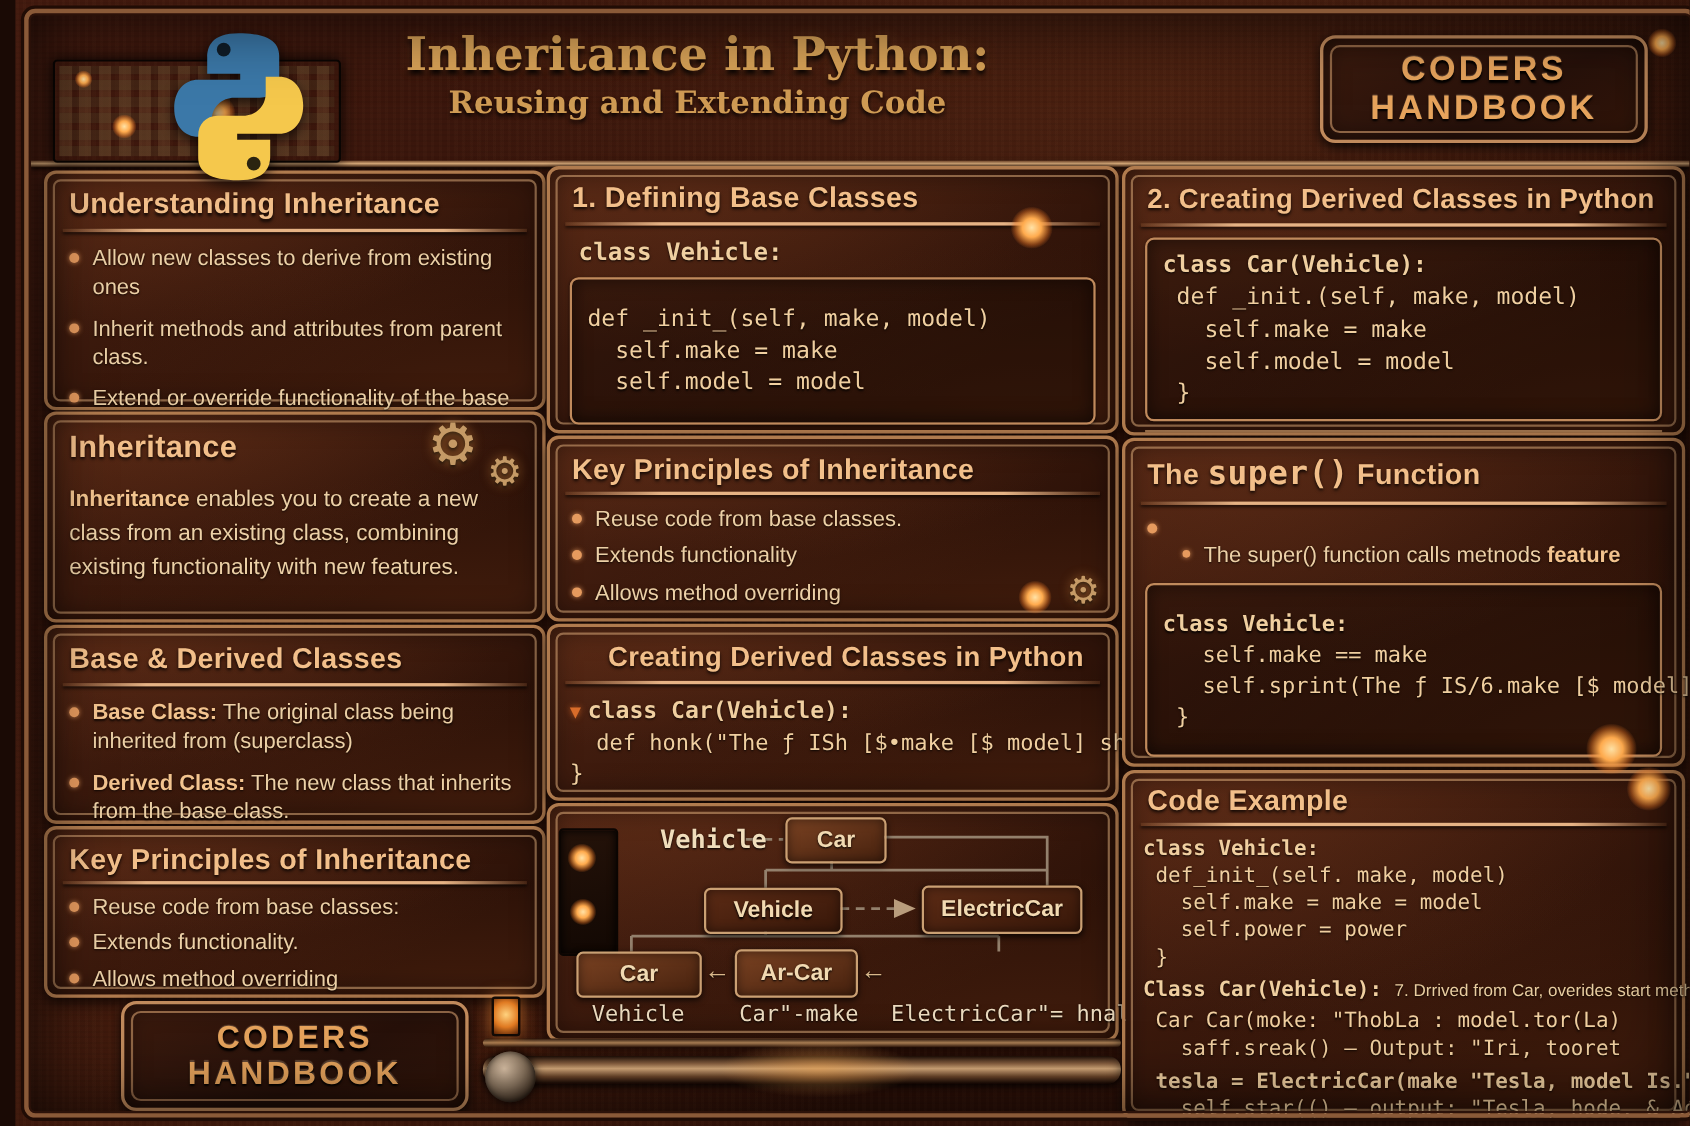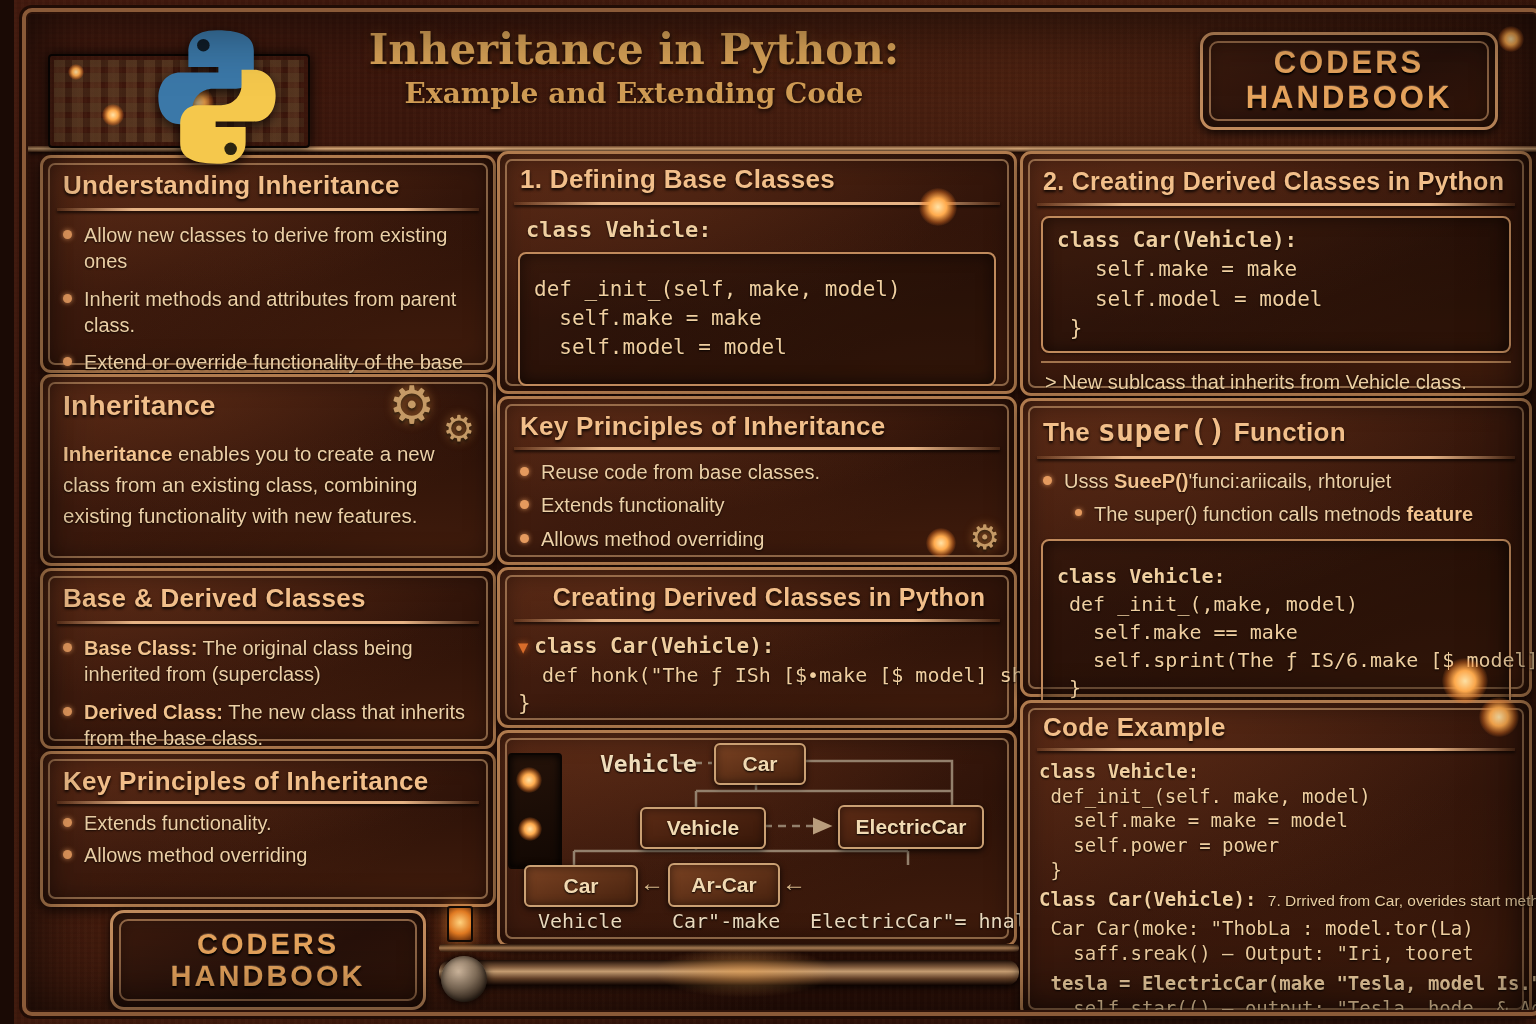--- a/index.html
+++ b/index.html
@@ -125,21 +125,21 @@
 
   <svg style="position:absolute;left:128px;top:22px;z-index:5;filter:drop-shadow(0 4px 6px rgba(0,0,0,.7));" width="150" height="150" viewBox="0 0 110 110">
     <path fill="#3b78a8" d="M55 6 C37 6 34 15 34 22 v11 h22 v4 H28 c-9 0-16 7-16 19 0 12 7 19 16 19 h9 v-11 c0-9 7-15 15-15 h17 c8 0 13-6 13-13 V21 c0-9-7-15-27-15 z"></path>
     <circle cx="45" cy="17" r="4.6" fill="#101d28"></circle>
     <path fill="#f5c84c" d="M55 104 c18 0 21-9 21-16 v-11 H54 v-4 h28 c9 0 16-7 16-19 0-12-7-19-16-19 h-9 v11 c0 9-7 15-15 15 H41 c-8 0-13 6-13 13 v15 c0 9 7 15 27 15 z"></path>
     <circle cx="65" cy="93" r="4.6" fill="#2b2410"></circle>
   </svg>
 
   <div class="title-wrap">
     <div class="t1">Inheritance in Python:</div>
-    <div class="t2">Example and Extending Code</div>
+    <div class="t2">Reusing and Extending Code</div>
   </div>
 
   <div class="badge" style="left:1186px;top:32px;width:292px;height:92px;">
     <div class="bl">CODERS</div>
     <div class="bl">HANDBOOK</div>
   </div>
   <span class="glow" style="left:1484px;top:26px;width:26px;height:26px;"></span>
 
   <div class="panel" style="left:26px;top:155px;width:450px;height:212px;">
     <div class="ph">Understanding Inheritance</div>
@@ -174,20 +174,24 @@
       </div>
     <div class="bullet">
         <span class="dot"></span>
         <span><span class="b">Derived Class:</span><span> The new class that inherits from the base class.</span></span>
       </div>
   </div>
 
   <div class="panel" style="left:26px;top:751px;width:450px;height:150px;">
     <div class="ph" style="padding-bottom:4px;">Key Principles of Inheritance</div>
     <div class="rule"></div>
+    <div class="bullet" style="margin-top:8px;">
+        <span class="dot"></span>
+        <span>Reuse code from base classes:</span>
+      </div>
     <div class="bullet" style="margin-top:6px;">
         <span class="dot"></span>
         <span>Extends functionality.</span>
       </div>
     <div class="bullet" style="margin-top:6px;">
         <span class="dot"></span>
         <span>Allows method overriding</span>
       </div>
   </div>
 
@@ -274,41 +278,40 @@
   <div class="pipe-thin"></div>
   <div class="pipe-main"></div>
   <div class="pipe-glow"></div>
   <div class="valve"></div>
 
   <div class="panel" style="left:1006px;top:151px;width:506px;height:239px;">
     <div class="ph" style="font-size:25px;">2. Creating Derived Classes in Python</div>
     <div class="rule"></div>
     <div class="codebox" style="margin-top:10px;padding:8px 14px;">
       <div class="code" style="font-weight:700;">class Car(Vehicle):</div>
+      <div class="code"> def _init.(self, make, model)</div>
       <div class="code">   self.make = make</div>
       <div class="code">   self.model = model</div>
       <div class="code"> }</div>
     </div>
     <div class="capline">&gt; New sublcass that inherits from Vehicle class.</div>
   </div>
 
   <div class="panel" style="left:1006px;top:398px;width:506px;height:293px;">
     <div class="ph"><span>The </span><span class="mono" style="font-size:30px;">super()</span><span> Function</span></div>
     <div class="rule"></div>
     <div class="bullet" style="margin-top:9px;">
         <span class="dot"></span>
-        <span><span>Usss </span><span class="b">SueeP()</span><span>'funci:ariicails, rhtorujet</span></span>
       </div>
     <div class="bullet sub" style="margin-top:7px;">
         <span class="dot"></span>
         <span><span>The super() function calls metnods </span><span class="b">feature</span></span>
       </div>
     <div class="codebox" style="margin-top:12px;">
       <div class="code" style="font-weight:700;font-size:20px;">class Vehicle:</div>
-      <div class="code" style="font-size:20px;"> def _init_(,make, model)</div>
       <div class="code" style="font-size:20px;">   self.make == make</div>
       <div class="code" style="font-size:20px;">   self.sprint(The ƒ IS/6.make [$ model] starts.")</div>
       <div class="code" style="font-size:20px;"> }</div>
     </div>
   </div>
   <span class="glow" style="left:1428px;top:658px;width:46px;height:46px;"></span>
 
   <div class="panel" style="left:1006px;top:700px;width:506px;height:312px;">
     <span class="glow" style="right:10px;top:-6px;width:40px;height:40px;"></span>
     <div class="ph" style="padding-top:10px;padding-bottom:5px;">Code Example</div>

